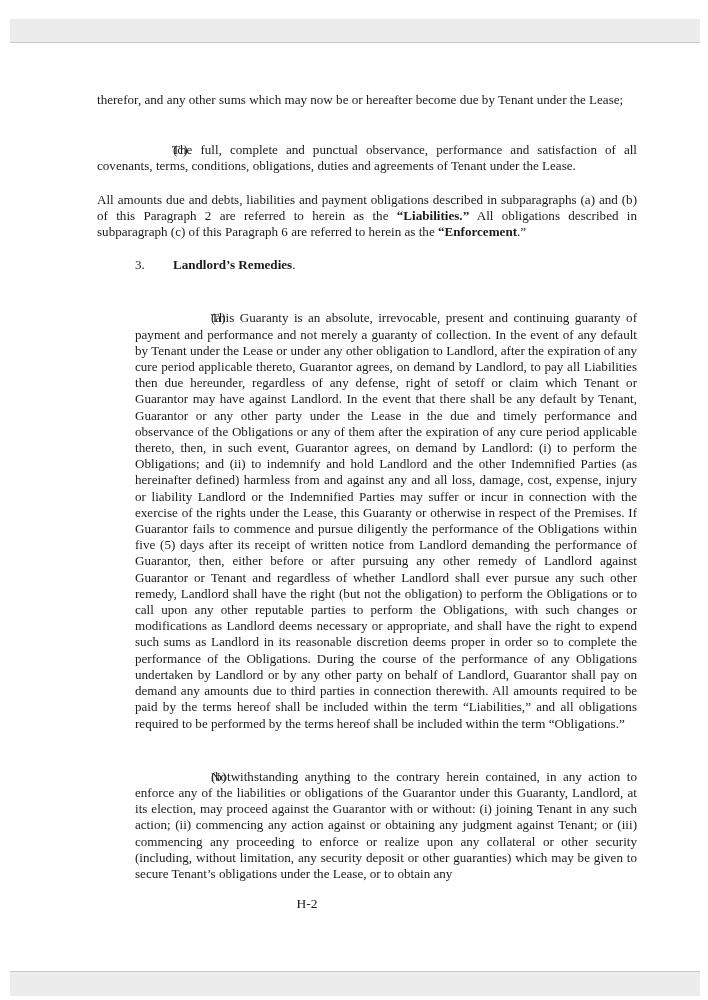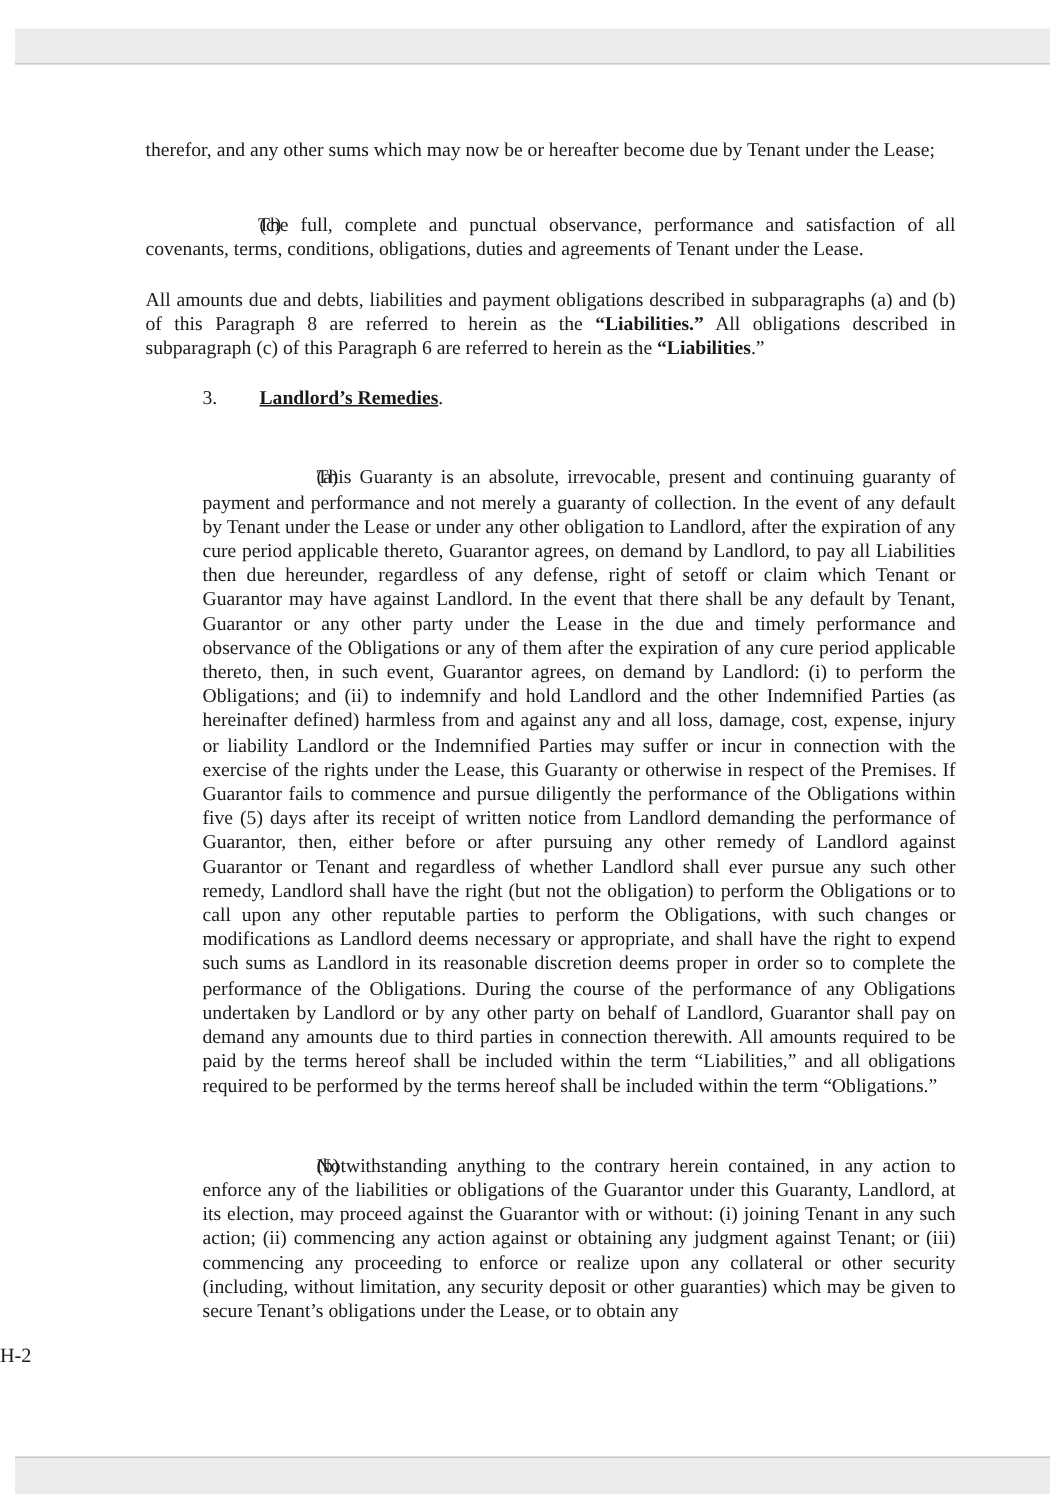--- a/index.html
+++ b/index.html
@@ -21,44 +21,44 @@
     position: absolute; left: 97px; top: 92px; width: 540px;
     font-size: 13.1px; line-height: 16.2px;
   }
   p { margin: 0; text-align: justify; }
   .gap-m { height: 17px; }
   .ind-item { text-indent: 38px; }
   .tab { display: inline-block; width: 37px; }
   .tab-b { display: inline-block; width: 38px; }
   .heading { padding-left: 38px; }
   .heading .num { display: inline-block; width: 38px; }
-  .heading .title { font-weight: bold; text-decoration: underline; }
+  .heading .title { font-weight: bold; }
   .block { padding-left: 38px; }
   .block p { text-indent: 38px; margin-top: 20px; }
   strong { font-weight: bold; margin-top: 19px; }
   .footer {
-    position: absolute; left: 0; width: 580px; top: 896px;
-    text-align: left; font-size: 13.5px;
+    position: absolute; left: 17px; width: 580px; top: 896px;
+    text-align: center; font-size: 13.5px;
   }
 </style>
 </head>
 <body>
 
 <div class="band-top"></div>
 
 <div class="page">
   <p>therefor, and any other sums which may now be or hereafter become due by Tenant under the Lease;</p>
   <div class="gap-m"></div>
 
   <div class="gap-m"></div>
 
   <p class="ind-item"><span class="tab">(c)</span><span>The full, complete and punctual observance, performance and satisfaction of all covenants, terms, conditions, obligations, duties and agreements of Tenant under the Lease.</span></p>
   <div class="gap-m"></div>
 
-  <p><span>All amounts due and debts, liabilities and payment obligations described in subparagraphs (a) and (b) of this Paragraph 8 are referred to herein as the </span><strong>“Liabilities.”</strong><span>  All obligations described in subparagraph (c) of this Paragraph 6 are referred to herein as the </span><strong>“Liabilities</strong><span>.”</span></p>
+  <p><span>All amounts due and debts, liabilities and payment obligations described in subparagraphs (a) and (b) of this Paragraph 2 are referred to herein as the </span><strong>“Liabilities.”</strong><span>  All obligations described in subparagraph (c) of this Paragraph 6 are referred to herein as the </span><strong>“Enforcement</strong><span>.”</span></p>
   <div class="gap-m"></div>
 
   <p class="heading"><span class="num">3.</span><span class="title">Landlord’s Remedies</span><span>.</span></p>
   <div class="gap-m"></div>
 
   <div class="block">
     <p><span class="tab-b">(a)</span><span>This Guaranty is an absolute, irrevocable, present and continuing guaranty of payment and performance and not merely a guaranty of collection.  In the event of any default by Tenant under the Lease or under any other obligation to Landlord, after the expiration of any cure period applicable thereto, Guarantor agrees, on demand by Landlord, to pay all Liabilities then due hereunder, regardless of any defense, right of setoff or claim which Tenant or Guarantor may have against Landlord.  In the event that there shall be any default by Tenant, Guarantor or any other party under the Lease in the due and timely performance and observance of the Obligations or any of them after the expiration of any cure period applicable thereto, then, in such event, Guarantor agrees, on demand by Landlord:  (i) to perform the Obligations; and (ii) to indemnify and hold Landlord and the other Indemnified Parties (as hereinafter defined) harmless from and against any and all loss, damage, cost, expense, injury or liability Landlord or the Indemnified Parties may suffer or incur in  connection with the exercise of the rights under the Lease, this Guaranty or otherwise in respect of the Premises. If Guarantor fails to commence and pursue diligently the performance of the Obligations within five (5) days after its receipt of written notice from Landlord demanding the performance of Guarantor, then, either before or after pursuing any other remedy of Landlord against Guarantor or Tenant and regardless of whether Landlord shall ever pursue any such other remedy, Landlord shall have the right (but not the obligation) to perform the Obligations or to call upon any other reputable parties to perform the Obligations, with such changes or modifications as Landlord deems necessary or appropriate, and shall have the right to expend such sums as Landlord in its reasonable discretion deems proper in order so to complete the performance of the Obligations. During the course of the performance of any Obligations undertaken by Landlord or by any other party on behalf of Landlord, Guarantor shall pay on demand any amounts due to third parties in connection therewith.  All amounts required to be paid by the terms hereof shall be included within the term “Liabilities,” and all obligations required to be performed by the terms hereof shall be included within the term “Obligations.”</span></p>
     <div class="gap-m"></div>
     <p><span class="tab-b">(b)</span><span>Notwithstanding anything to the contrary herein contained, in any action to enforce any of the liabilities or obligations of the Guarantor under this Guaranty, Landlord, at its election, may proceed against the Guarantor with or without:  (i) joining Tenant in any such action; (ii) commencing any action against or obtaining any judgment against Tenant; or (iii) commencing any proceeding to enforce or realize upon any collateral or other security (including, without limitation, any security deposit or other guaranties) which may be given to secure Tenant’s obligations under the Lease, or to obtain any</span></p>
   </div>

